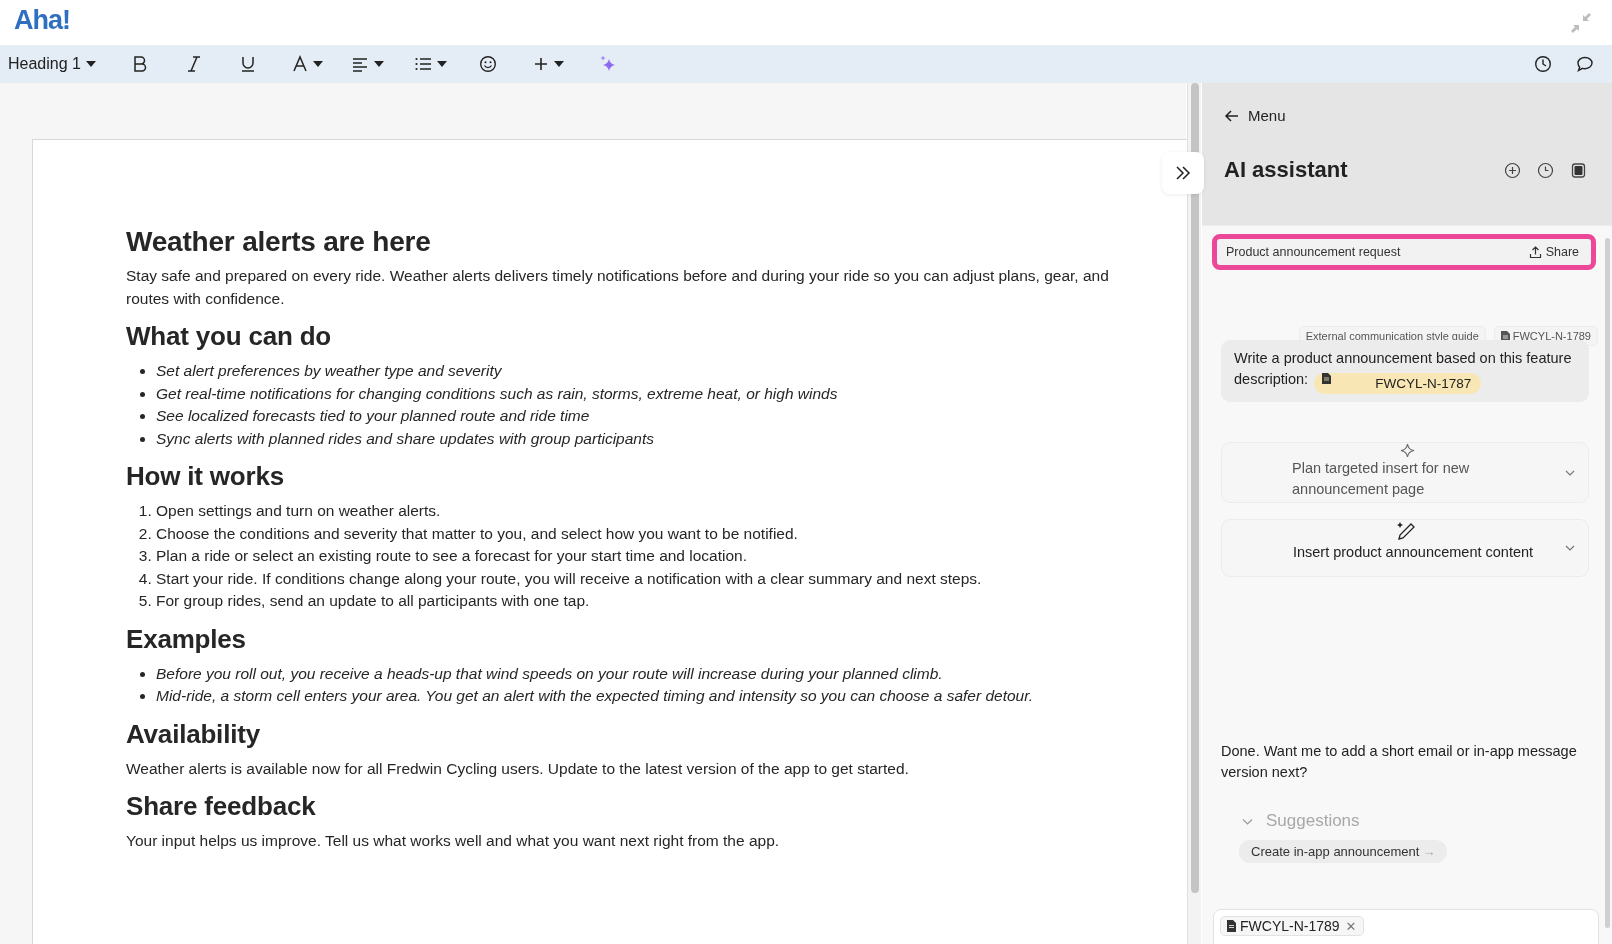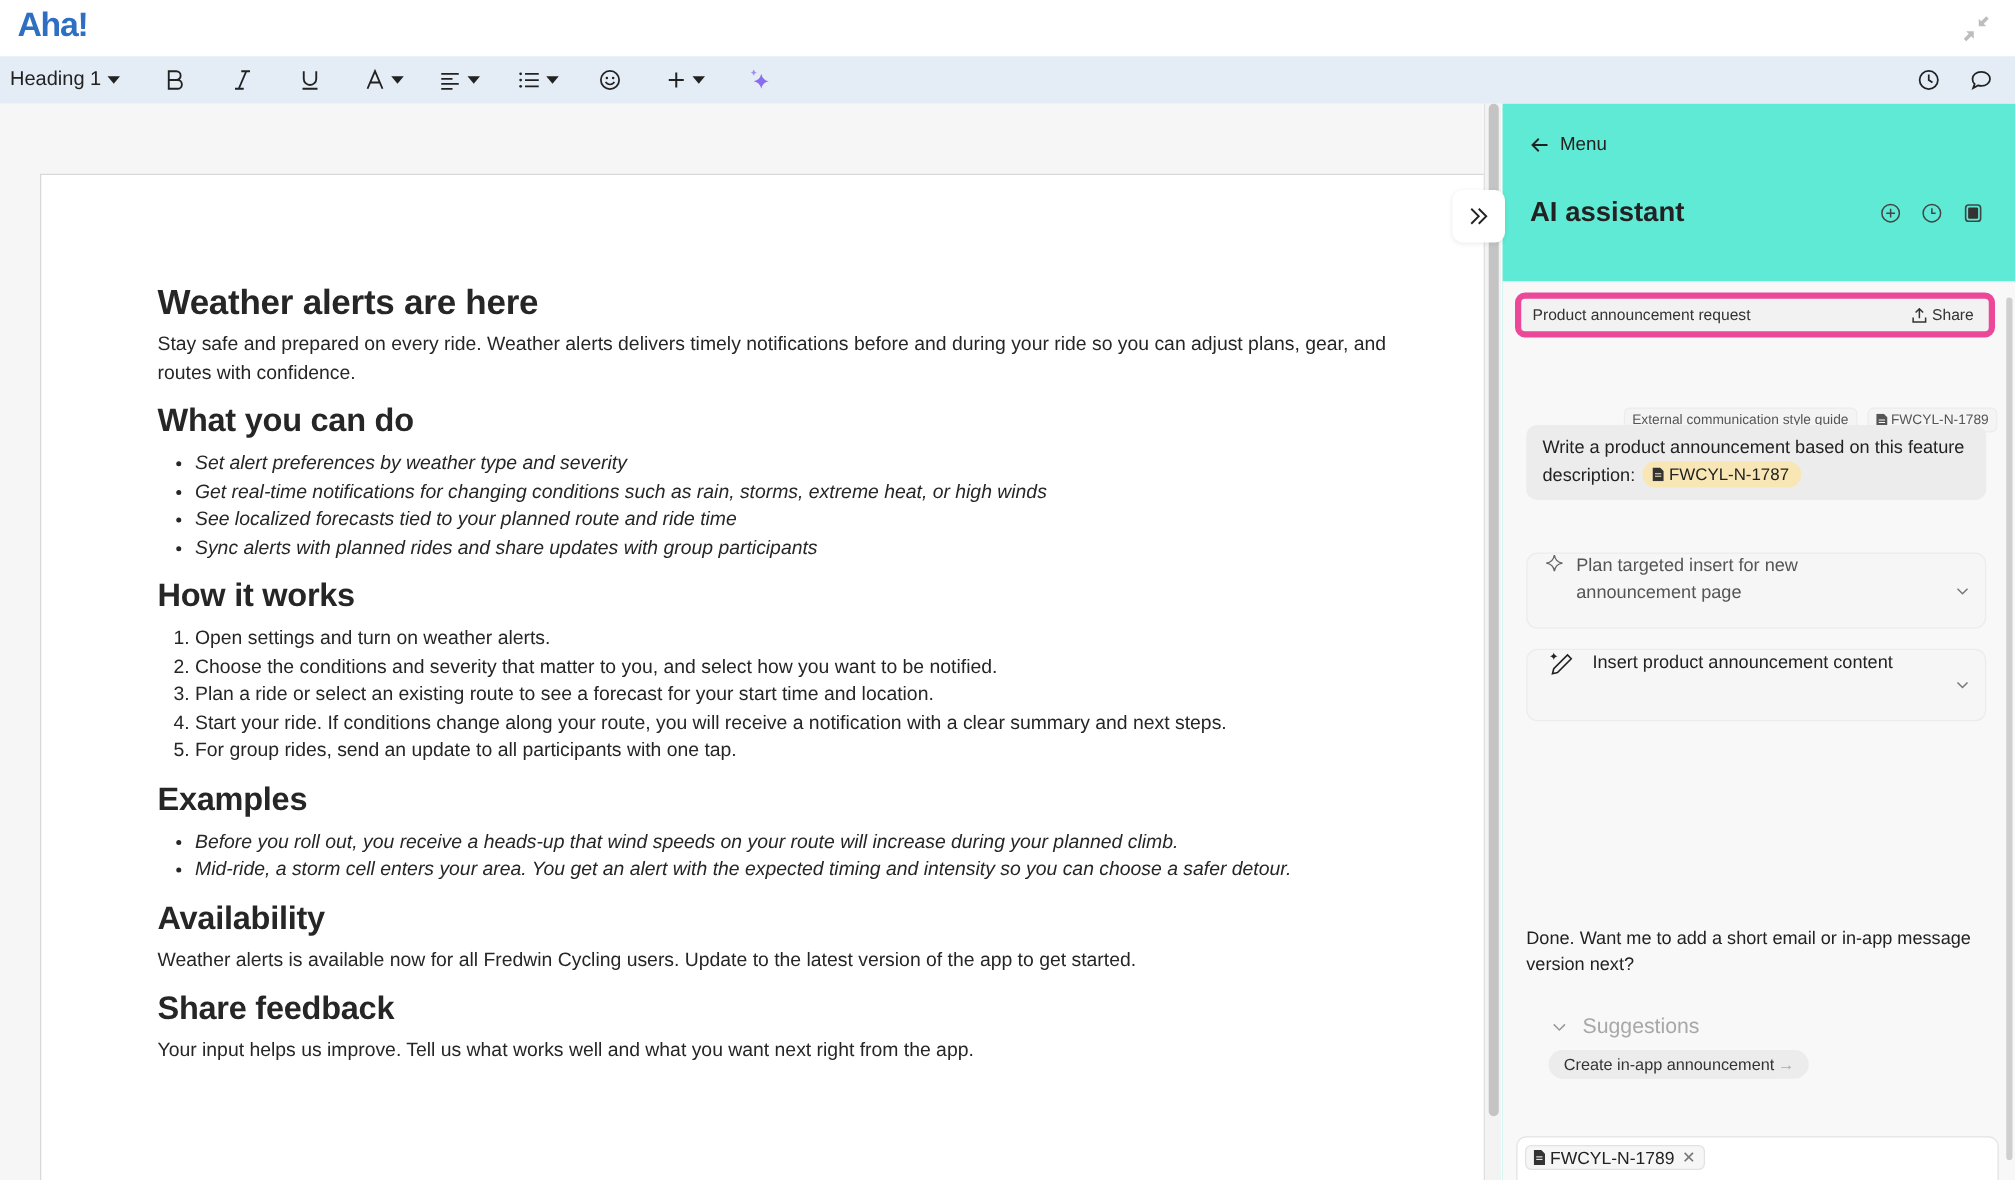--- a/index.html
+++ b/index.html
@@ -27,41 +27,41 @@
     .doc ul, .doc ol { padding-left: 30px; font-size: 15.5px; line-height: 22.5px; }
     .doc ul li { list-style: disc; font-style: italic; }
     .doc ol li { list-style: decimal; }
 
     
     .scroll-track { position: absolute; left: 1187px; top: 83px; width: 14px; height: 861px; background: #f3f3f3; border-left: 1px solid #e0e0e0; }
     .scroll-thumb { position: absolute; left: 3px; top: 0; width: 8px; height: 810px; background: #c4c4c4; border-radius: 4px; }
     .expand-tab { position: absolute; left: 1162px; top: 152px; width: 42px; height: 42px; background: #fff; border-radius: 8px; box-shadow: 0 1px 4px rgba(0,0,0,0.08); display: flex; align-items: center; justify-content: center; cursor: pointer; z-index: 5; }
 
     
-    .panel { position: absolute; left: 1202px; top: 83px; width: 410px; height: 861px; background: #5eead4; }
+    .panel { position: absolute; left: 1202px; top: 83px; width: 410px; height: 861px; background: #e5e5e5; }
     .menu-link { position: absolute; left: 22px; top: 24px; display: flex; align-items: center; font-size: 15px; color: #222; cursor: pointer; }
     .panel-title { position: absolute; left: 22px; top: 74px; font-size: 22px; font-weight: bold; color: #222; }
     .panel-actions { position: absolute; right: 24px; top: 78px; display: flex; gap: 14px; }
     .panel-actions .pa { width: 19px; height: 19px; cursor: pointer; }
 
     .chat-area { position: absolute; left: 0; top: 142px; width: 410px; height: 719px; background: #f8f8f8; border-top: 1px solid #ececec; }
     .chat-scroll { position: absolute; right: 0; top: 10px; width: 8px; height: 700px; }
     .chat-scroll .th { position: absolute; left: 1px; top: 2px; width: 5px; height: 690px; background: #cfcfcf; border-radius: 3px; }
 
     .conv-header { position: absolute; left: 10px; top: 8px; width: 384px; height: 36px; background: #f2f2f2; border: 5px solid #ec4899; border-radius: 8px; display: flex; align-items: center; justify-content: space-between; padding: 0 12px 0 9px; }
     .conv-title { font-size: 12.5px; color: #333; }
     .share-btn { font-size: 12.5px; color: #333; display: flex; align-items: center; cursor: pointer; }
 
     .ctx-chips { position: absolute; right: 14px; top: 100px; display: flex; gap: 8px; }
     .ctx-chip { font-size: 11px; color: #555; background: #f4f4f4; border: 1px solid #ececec; border-radius: 5px; padding: 3px 6px; display: flex; align-items: center; }
 
     .user-msg { position: absolute; left: 19px; top: 114px; width: 368px; background: #ececec; border-radius: 9px; padding: 8px 13px; font-size: 14.5px; line-height: 21px; color: #222; }
-    .ref-chip { display: inline-flex; align-items: center; background: #f8e7b5; border-radius: 11px; padding: 0 10px 0 8px; font-size: 13.5px; color: #222; margin-left: 2px; }
-
-    .step-card { position: absolute; left: 19px; width: 368px; background: #f6f6f6; border: 1px solid #ececec; border-radius: 9px; display: flex; cursor: pointer; }
+    .ref-chip { display: inline-flex; background: #f8e7b5; border-radius: 11px; padding: 0 10px 0 8px; font-size: 13.5px; color: #222; margin-left: 2px; gap: 40px; }
+
+    .step-card { position: absolute; left: 19px; width: 368px; background: #f6f6f6; border: 1px solid #ececec; border-radius: 9px; display: flex; align-items: center; cursor: pointer; flex-direction: column; }
     .step-card .lbl { font-size: 14.5px; line-height: 21px; }
     .step-card .chev { position: absolute; right: 12px; top: 50%; margin-top: -6px; width: 12px; height: 12px; }
 
     .assistant-msg { position: absolute; left: 19px; top: 515px; width: 370px; font-size: 14.5px; line-height: 21px; color: #222; }
 
     .sugg-head { position: absolute; left: 39px; top: 585px; display: flex; align-items: center; font-size: 17px; color: #a8a8a8; cursor: pointer; }
     .sugg-chip { position: absolute; left: 37px; background: #ececec; border-radius: 13px; padding: 4px 12px; font-size: 13px; color: #333; cursor: pointer; }
     .sugg-chip .arr { color: #aaa; margin-left: 3px; }
 
     .composer { position: absolute; left: 11px; top: 683px; width: 386px; height: 152px; background: #fff; border: 1px solid #e2e2e2; border-radius: 8px; }

